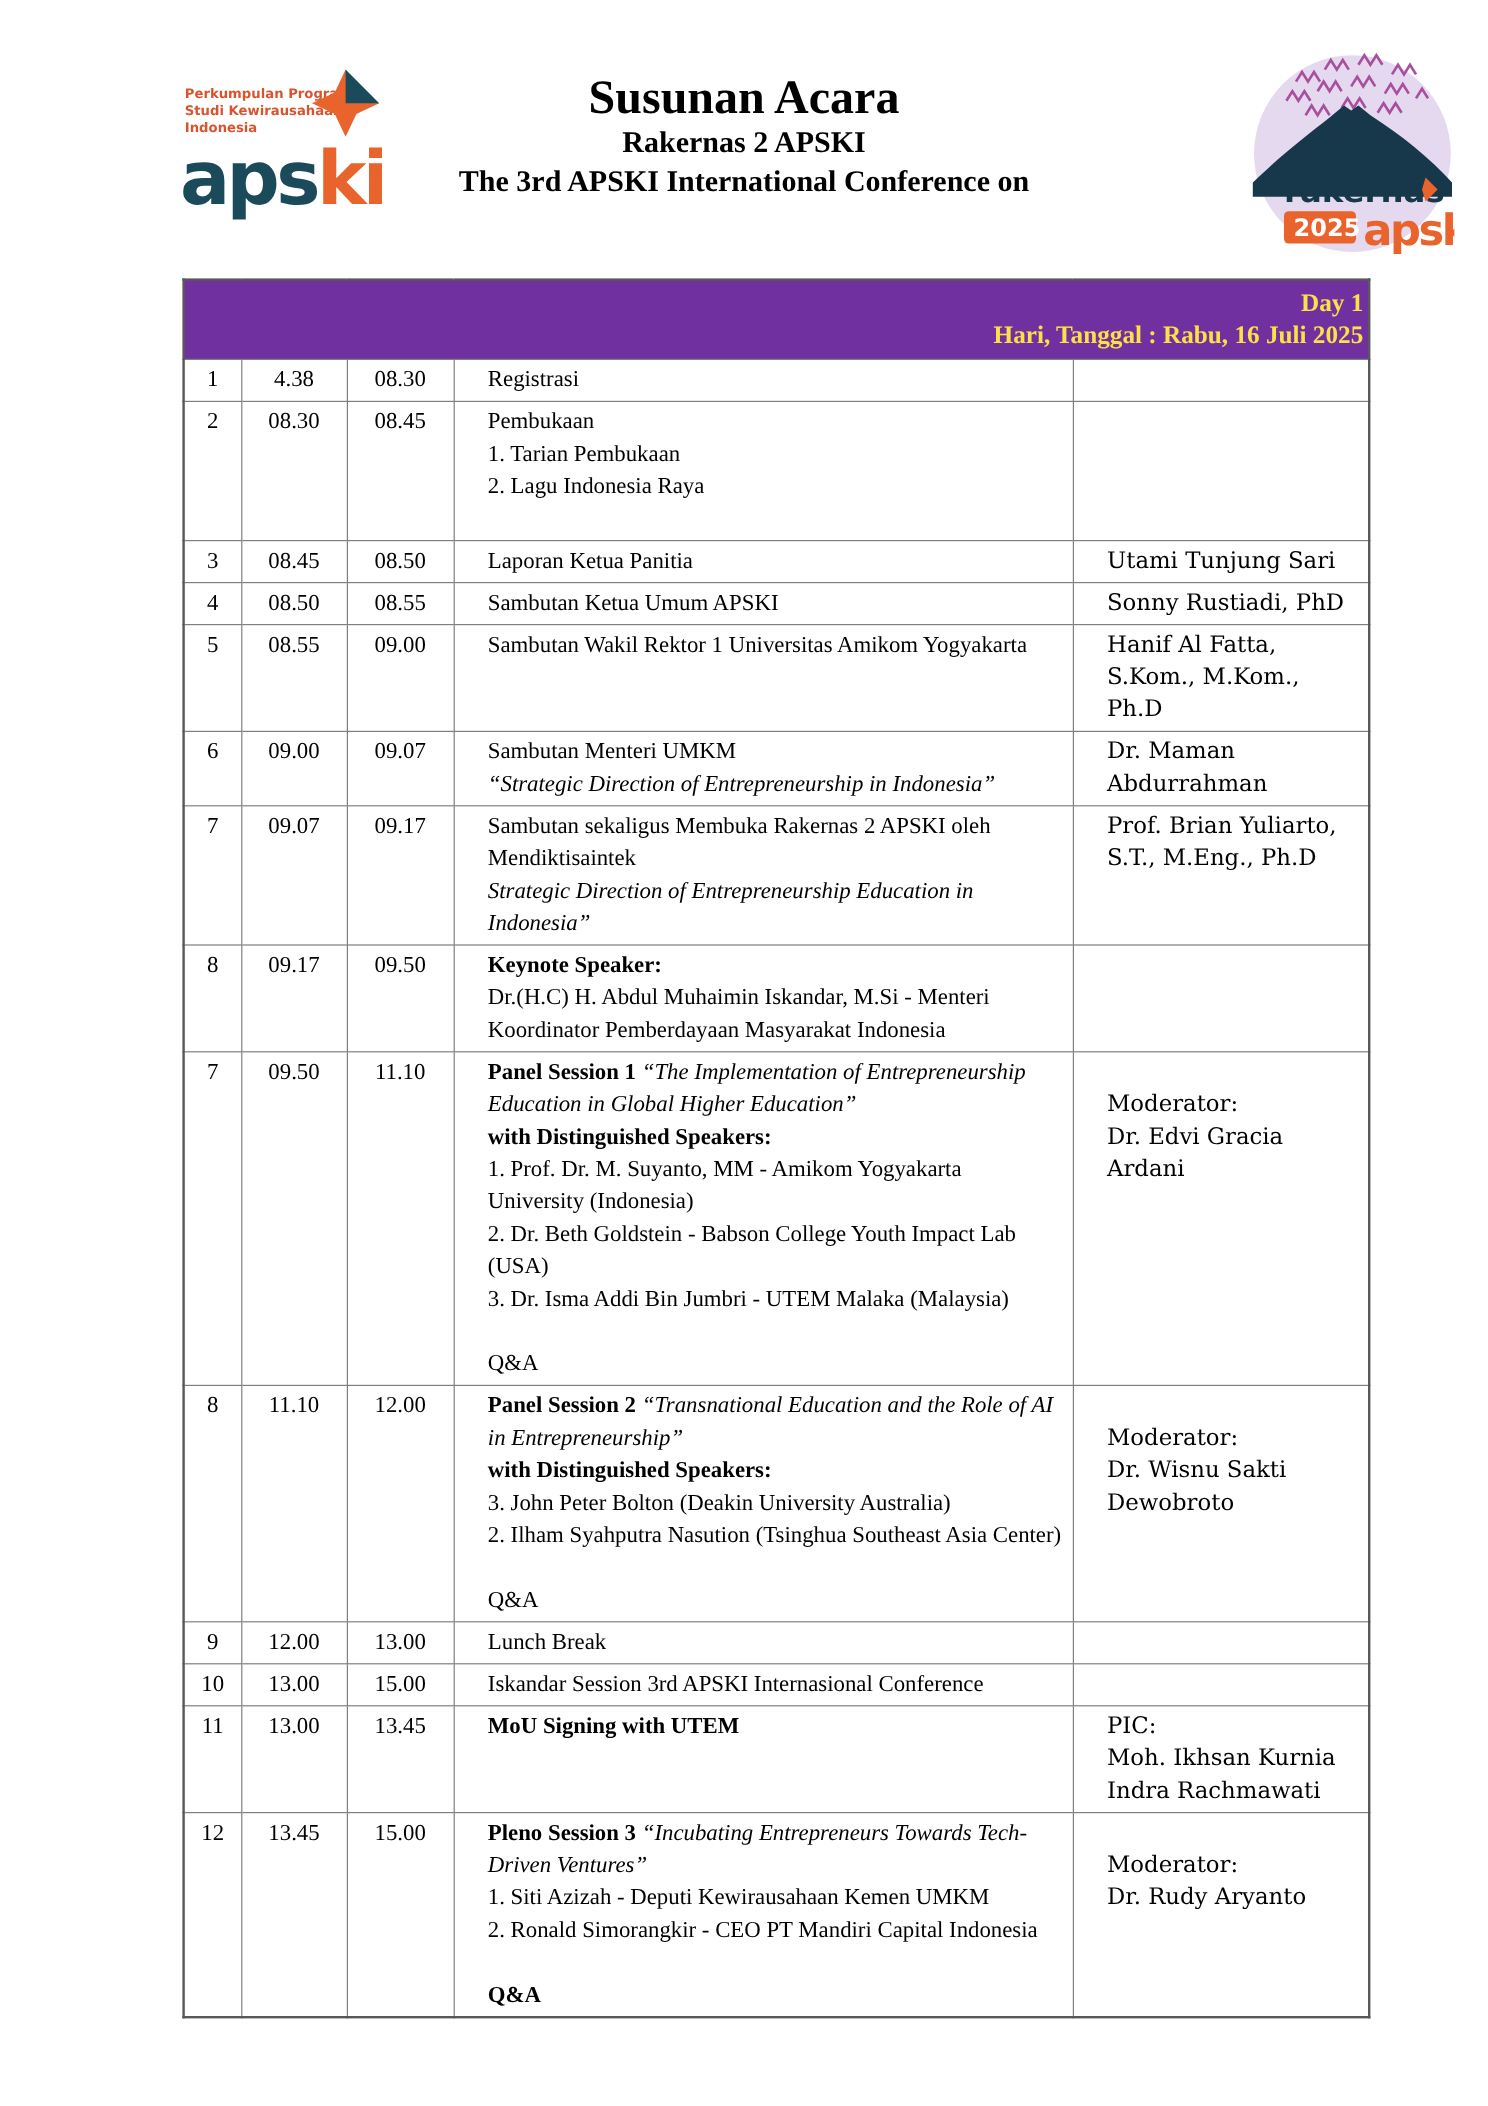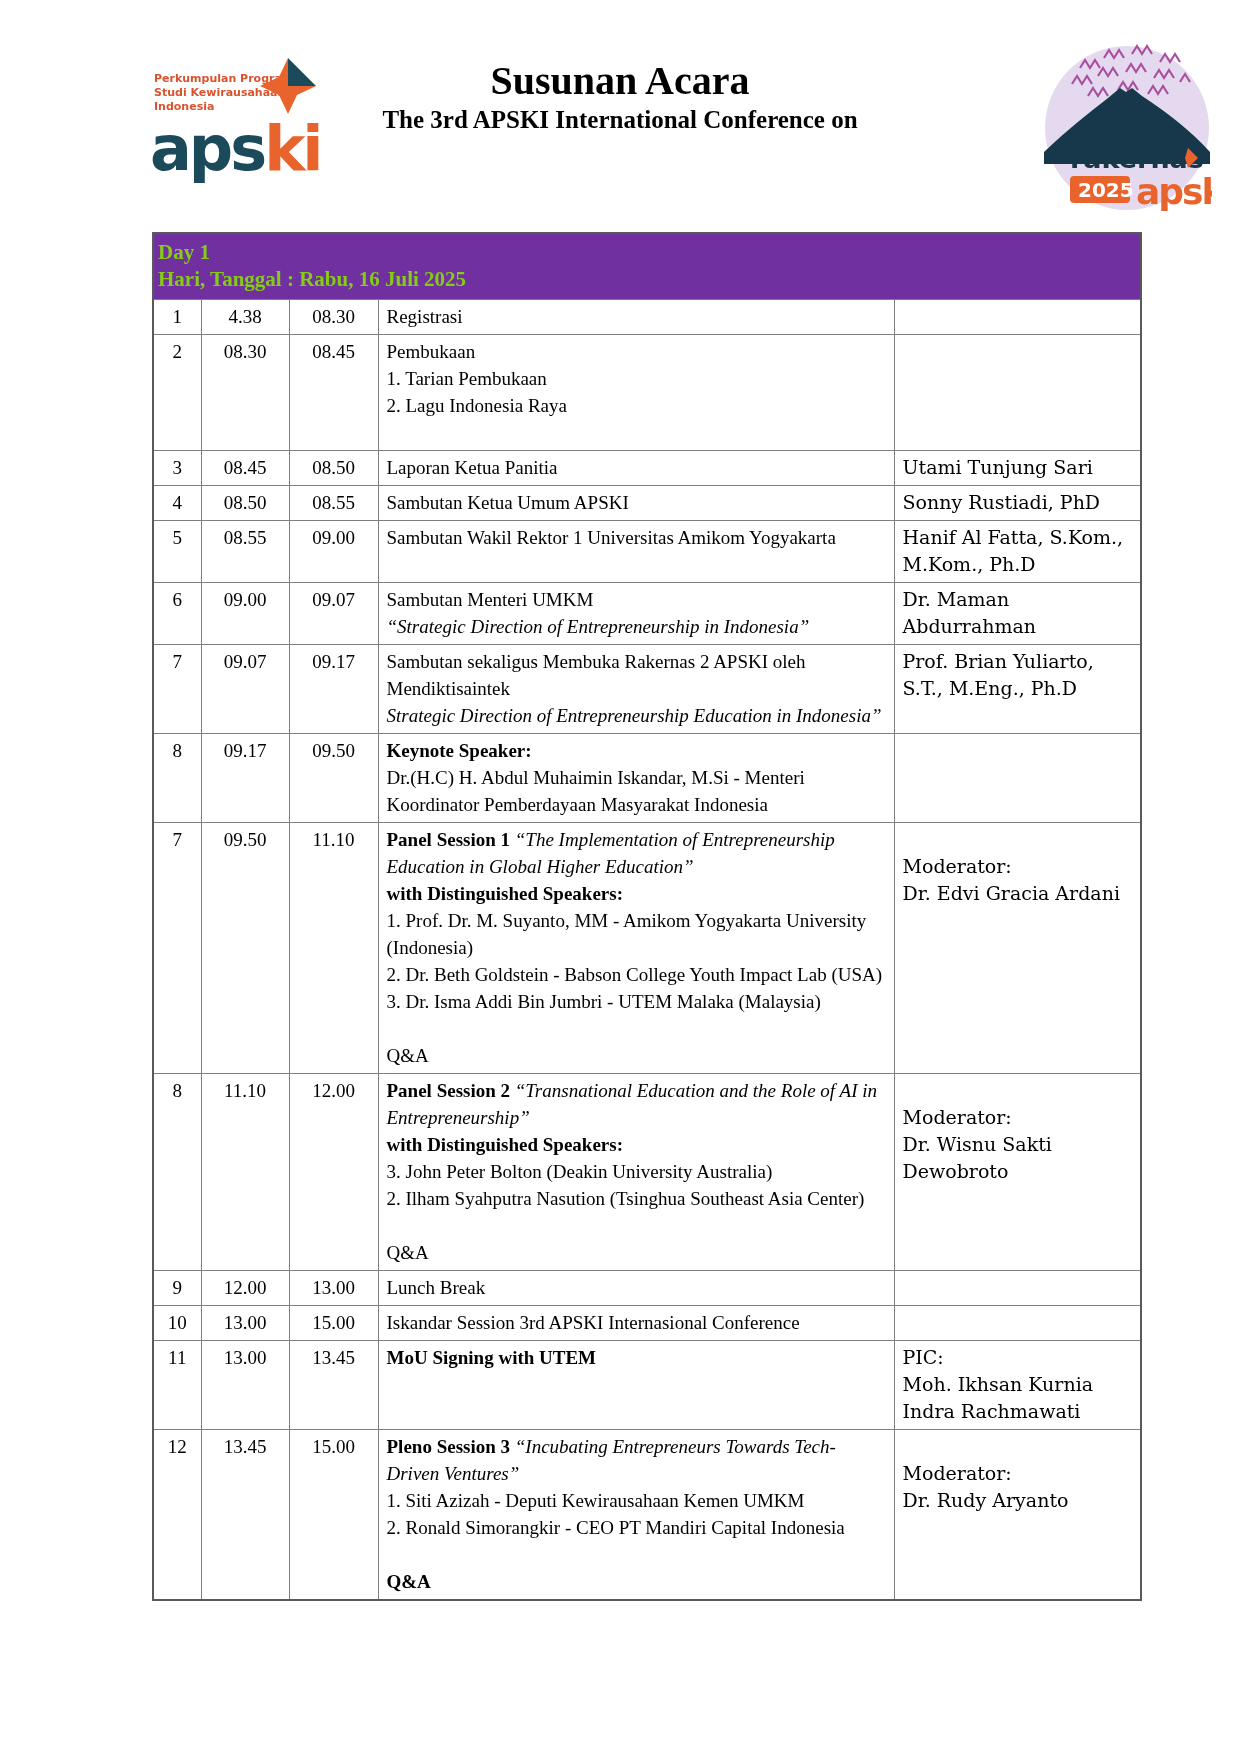--- a/index.html
+++ b/index.html
@@ -16,26 +16,26 @@
 
   
   .sched{position:absolute;left:152px;top:232px;width:988px;border-collapse:collapse;table-layout:fixed;}
   .sched col.c-no{width:48px;}
   .sched col.c-w1{width:88px;}
   .sched col.c-w2{width:89px;}
   .sched col.c-keg{width:516px;}
   .sched col.c-ket{width:247px;}
   .sched td,.sched th{border:1px solid #7f7f7f;vertical-align:top;word-wrap:break-word;}
   .sched{border:2px solid #595959;}
-  .day-band{background:#7030A0;color:#84cc16;text-align:left;font-weight:bold;font-size:21px;line-height:27px;padding:5px 4px 6px 4px;border-bottom:2px solid #d9d9d9;}
+  .day-band{background:#7030A0;color:#fde047;text-align:right;font-weight:bold;font-size:21px;line-height:27px;padding:5px 4px 6px 4px;border-bottom:2px solid #d9d9d9;}
   .col-band th{background:#ED7D31;color:#fff;text-align:center;font-weight:bold;font-size:20px;line-height:24px;padding:3px 2px;}
   .sched tbody td{font-size:19px;line-height:27px;padding:3px 8px 4px 8px;}
   td.no-cell,td.t-cell{text-align:center;padding-left:2px;padding-right:2px;}
   td.ket-cell{font-family:"DejaVu Serif",serif;font-size:17.5px;line-height:27px;}
-  .line{min-height:27px;}
+  .line{min-height:27px;margin-left:20px;}
   .s-n{font-weight:normal;font-style:normal;}
   .s-b{font-weight:bold;font-style:normal;}
   .s-bi{font-weight:normal;font-style:italic;}
 
   
   .lg-tag{font-family:"DejaVu Sans",sans-serif;font-weight:bold;}
 </style>
 </head>
 <body>
 
@@ -52,20 +52,21 @@
 
       <g>
         <polygon points="152,6 161,25 180,34 161,43 152,62 143,43 124,34 143,25" fill="#E8642C"></polygon>
         <polygon points="152,6 180,34 152,34" fill="#1B4A5A"></polygon>
       </g>
       <text x="14" y="118" font-family="DejaVu Sans, sans-serif" font-weight="bold" font-size="62" letter-spacing="-3"><tspan fill="#1B4A5A">aps</tspan><tspan fill="#E8642C">ki</tspan></text>
     </svg>
 
     <div class="titles">
       <div class="main-title">Susunan Acara</div>
+      <div class="sub">Rakernas 2 APSKI</div>
       <div class="sub">The 3rd APSKI International Conference on</div>
     </div>
 
     <svg class="logo-right" viewBox="0 0 170 196" xmlns="http://www.w3.org/2000/svg">
       <circle cx="85" cy="98" r="82" fill="#E5D9F0"></circle>
 
       <g stroke="#A8509E" stroke-width="2.2" fill="none">
         <path d="M38,38 l5,-8 5,8 5,-8 5,8"></path>
         <path d="M62,28 l5,-8 5,8 5,-8 5,8"></path>
         <path d="M90,24 l5,-8 5,8 5,-8 5,8"></path>

